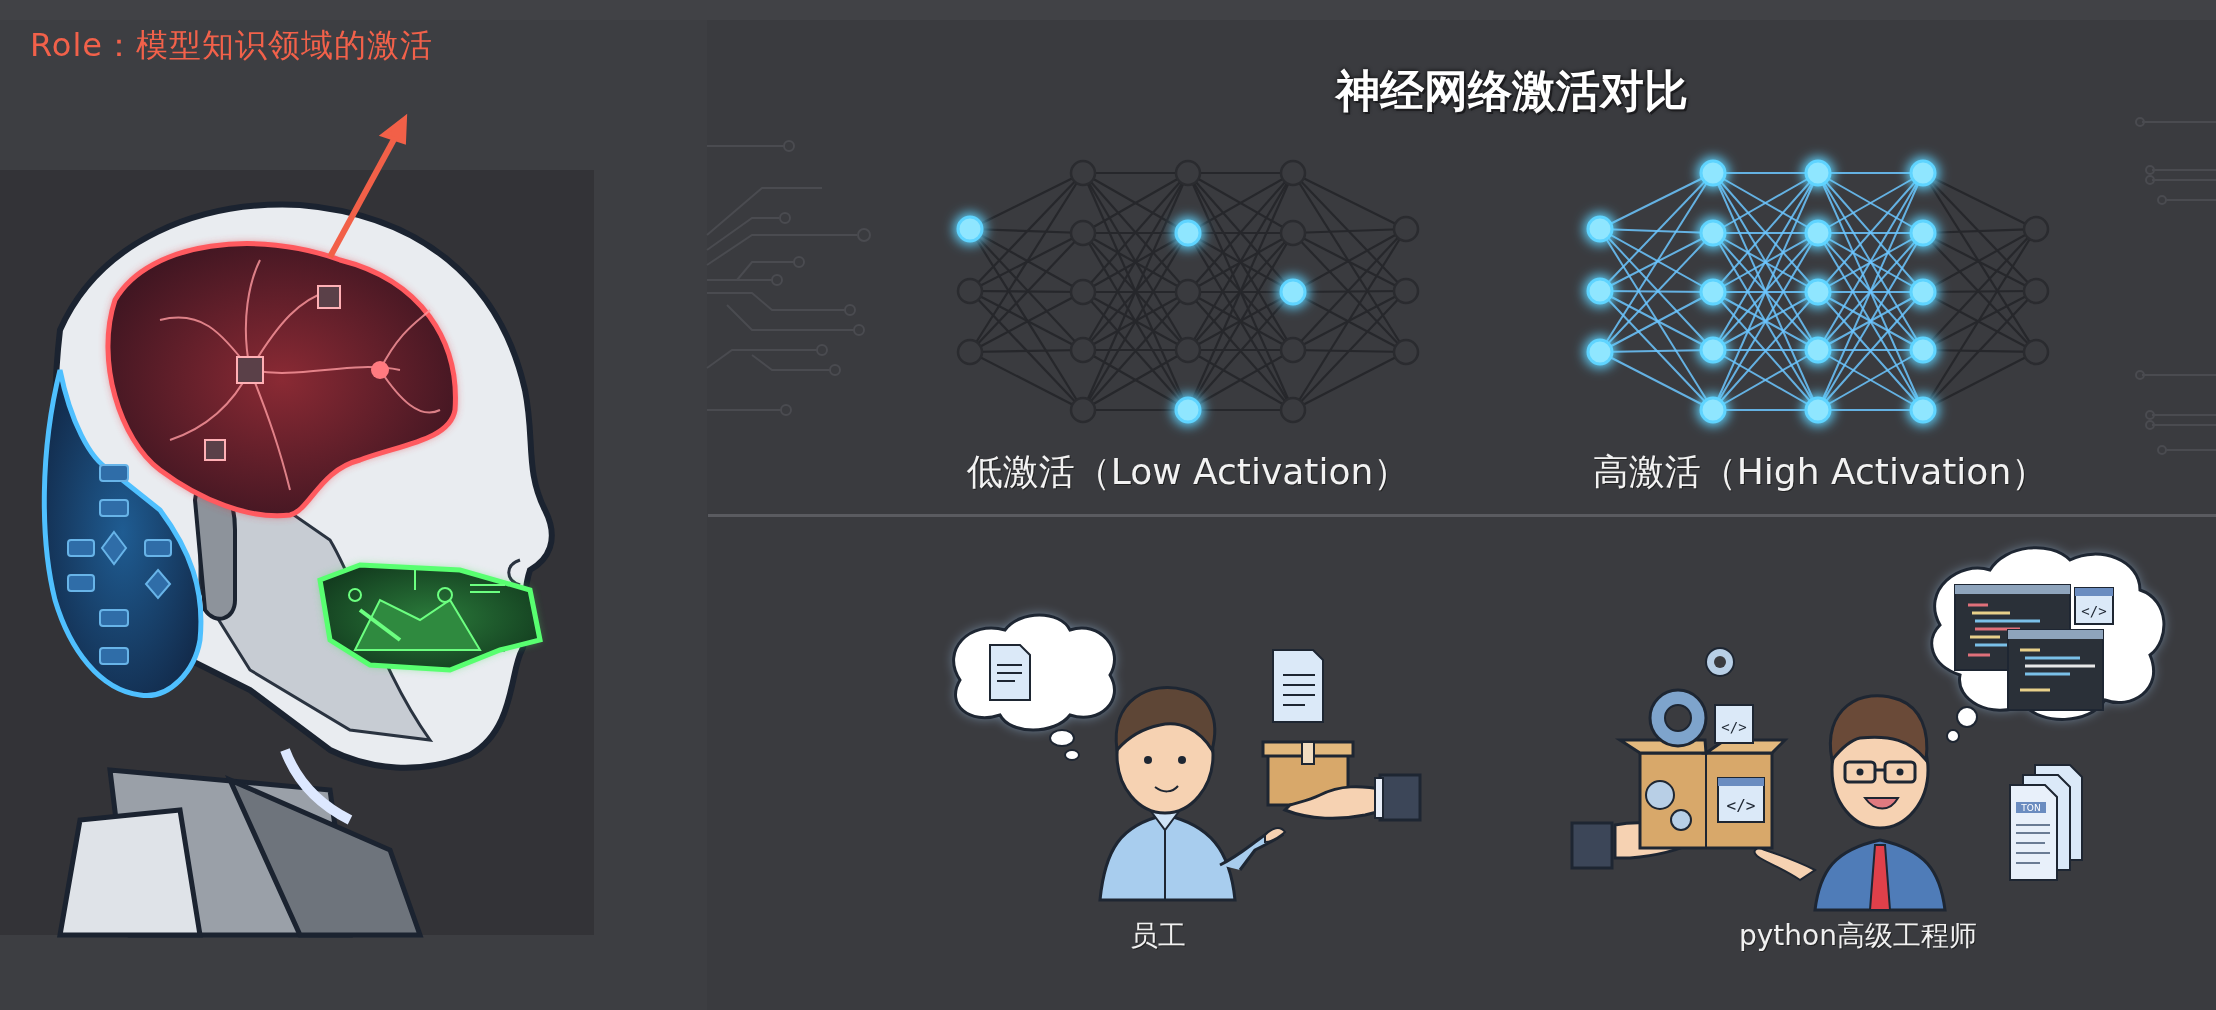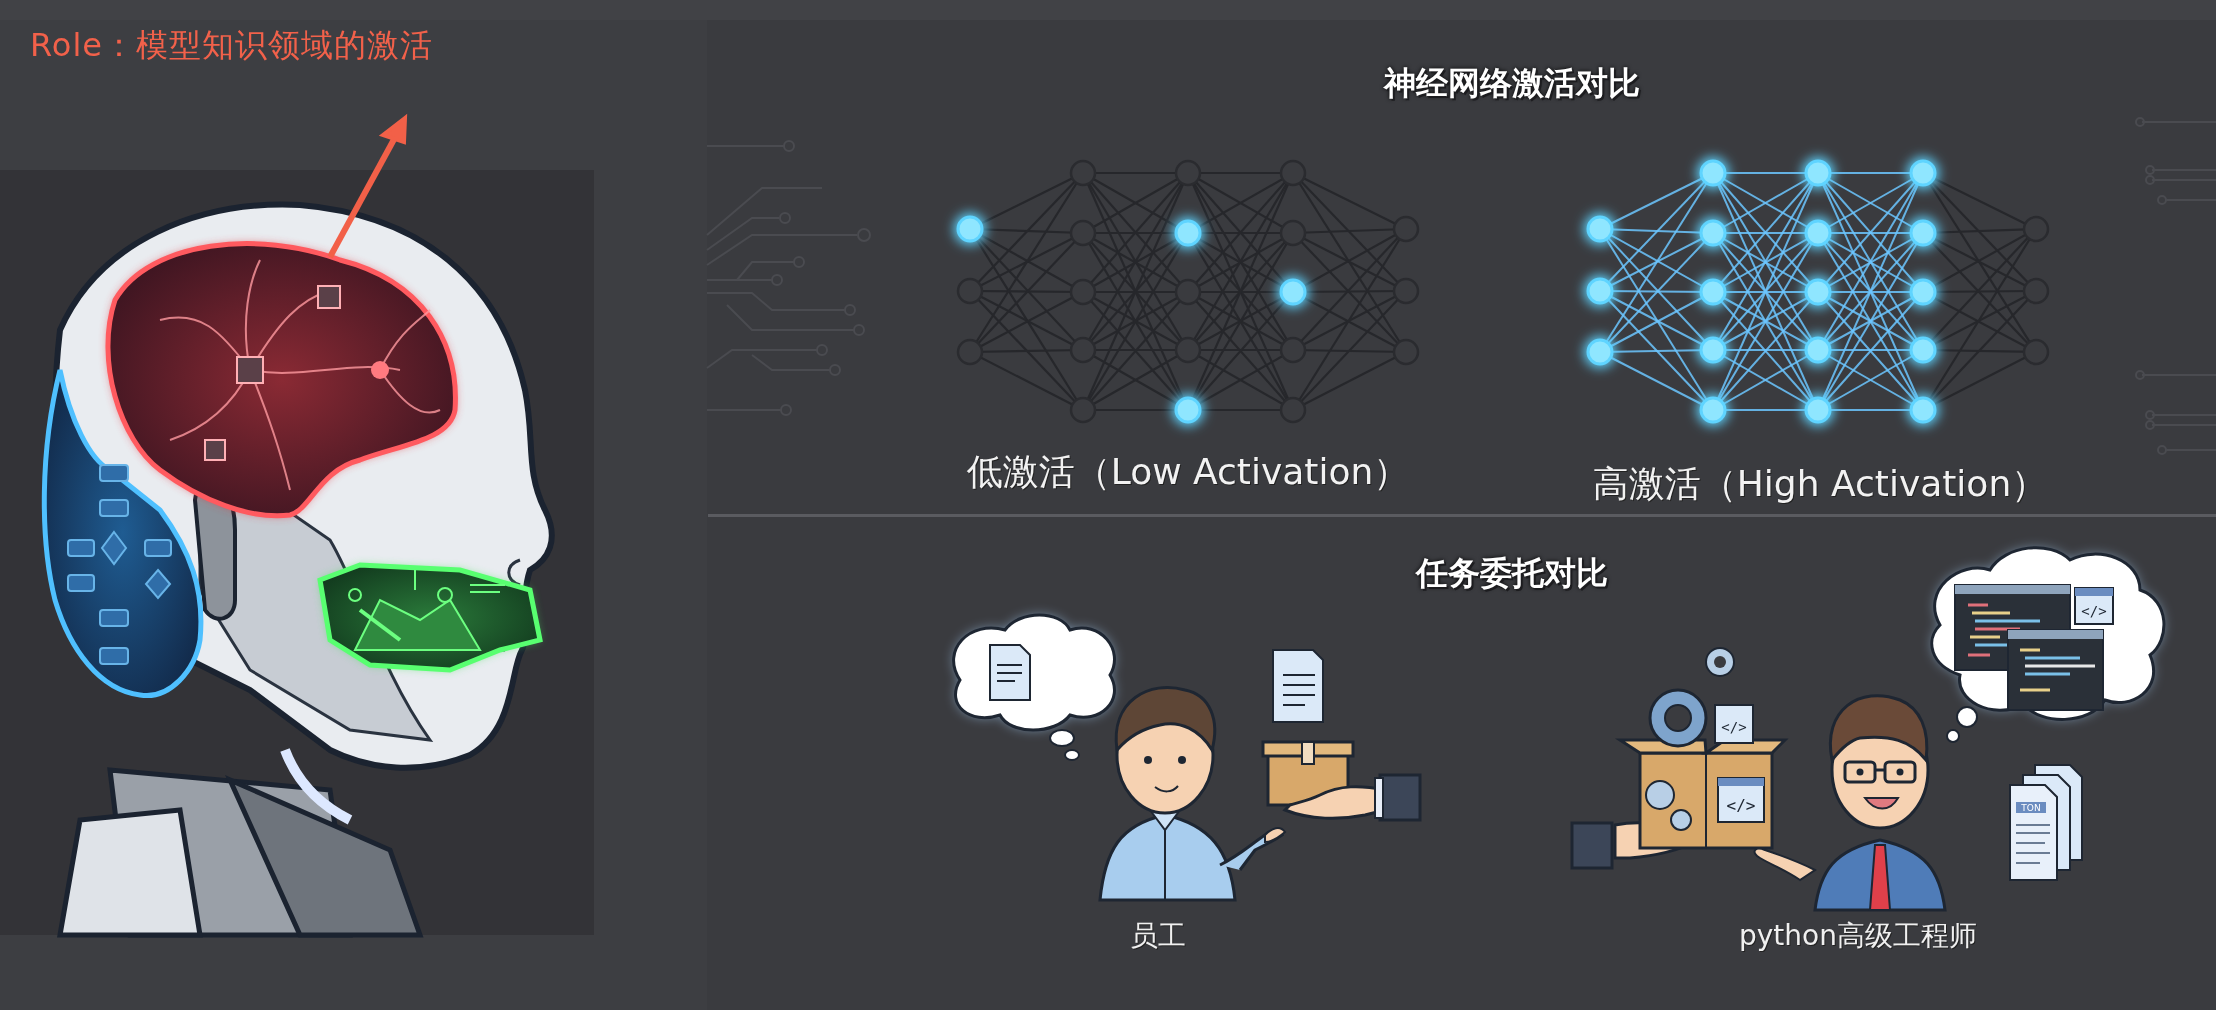--- a/index.html
+++ b/index.html
@@ -9,21 +9,21 @@
     font-family: "DejaVu Sans", "Liberation Sans", sans-serif;
   }
   .left-panel { position: absolute; left: 0; top: 0; width: 707px; height: 1010px; background: #3d3e42; }
   .top-band { position: absolute; left: 0; top: 0; width: 2216px; height: 20px; background: #414246; }
   .head-box { position: absolute; left: 0; top: 170px; width: 594px; height: 765px; background: #333337; }
   .role-title {
     position: absolute; left: 30px; top: 24px; font-size: 32px; color: #f2614a;
     letter-spacing: 1px; white-space: nowrap;
   }
   .heading {
-    position: absolute; color: #ffffff; font-weight: bold; font-size: 32px; white-space: nowrap;
+    position: absolute; color: #ffffff; font-weight: bold; font-size: 44px; white-space: nowrap;
     text-shadow: 2px 2px 0 #1c1c1f, 0 0 4px #000;
     transform: translateX(-50%);
   }
   .net-label {
     position: absolute; color: #f2f2f2; font-size: 36px; white-space: nowrap;
     transform: translateX(-50%);
     text-shadow: 1px 1px 0 #222;
   }
   .divider { position: absolute; left: 708px; top: 514px; width: 1508px; height: 3px; background: #5a5b60; }
   .person-label {
@@ -403,25 +403,24 @@
       <circle cx="363" cy="200" r="16" fill="#5fd4ff" filter="url(#g-net-high)"></circle>
       <circle cx="363" cy="200" r="12" fill="#8fe6ff" stroke="#5fd4ff" stroke-width="3"></circle>
       <circle cx="363" cy="260" r="16" fill="#5fd4ff" filter="url(#g-net-high)"></circle>
       <circle cx="363" cy="260" r="12" fill="#8fe6ff" stroke="#5fd4ff" stroke-width="3"></circle>
       <circle cx="476" cy="79" r="12" fill="#3a3b3f" stroke="#2a2b2f" stroke-width="2.5"></circle>
       <circle cx="476" cy="141" r="12" fill="#3a3b3f" stroke="#2a2b2f" stroke-width="2.5"></circle>
       <circle cx="476" cy="202" r="12" fill="#3a3b3f" stroke="#2a2b2f" stroke-width="2.5"></circle>
     </svg>
 
   <div class="net-label" style="left:1188px;top:448px">低激活（Low Activation）</div>
-  <div class="net-label" style="left:1820px;top:460px">高激活（High Activation）</div>
+  <div class="net-label" style="left:1820px;top:448px">高激活（High Activation）</div>
 
   <div class="divider"></div>
 
-  <div class="heading" style="left:1512px;top:552px">任务委托对比</div>
 
   <svg style="left:920px;top:610px" width="520" height="300" viewBox="0 0 520 300">
     <defs>
         <filter id="glowB" x="-20%" y="-20%" width="140%" height="140%">
           <feGaussianBlur stdDeviation="6"></feGaussianBlur>
         </filter>
       </defs>
 
     <g>
       <path d="M40 70 C20 40 50 10 85 20 C100 0 140 0 150 20 C180 10 205 40 190 65 C205 90 180 115 150 105 C135 125 90 125 80 105 C50 115 25 95 40 70 Z" fill="#9ec4ea" filter="url(#glowB)" opacity="0.6"></path>

